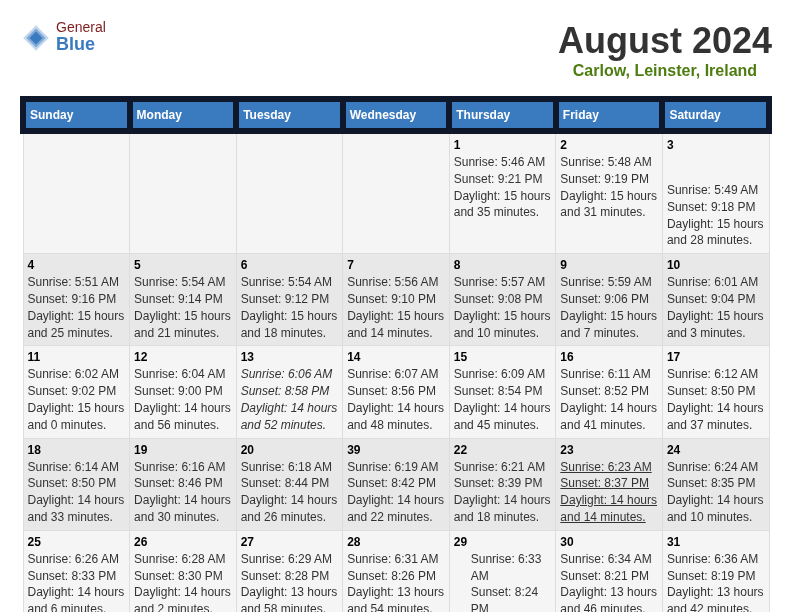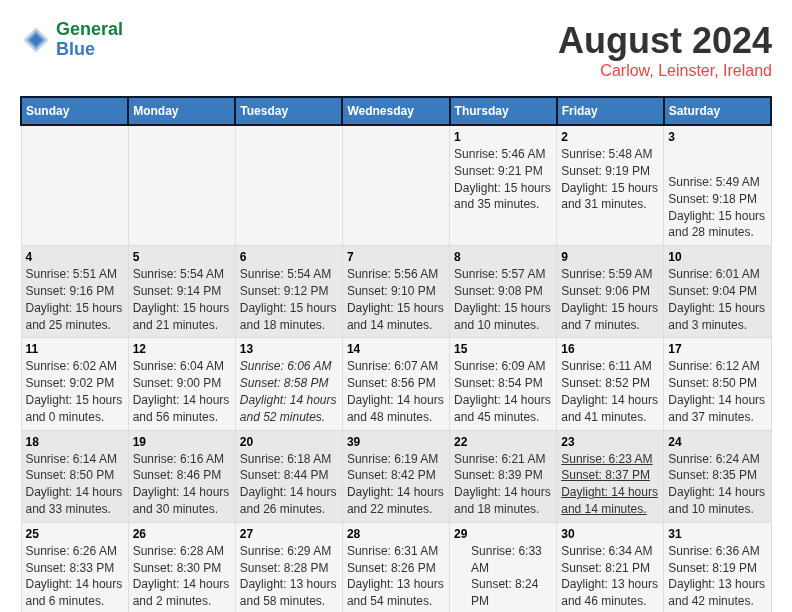--- a/index.html
+++ b/index.html
@@ -20,57 +20,58 @@
       display: flex;
       align-items: center;
       gap: 4px;
     }
     .logo-text {
       display: flex;
       flex-direction: column;
       line-height: 1.1;
     }
     .logo-general {
-      font-size: 18px;
-      font-weight: bold;
-      color: #15803d;
+      font-size: 14px;
+      font-weight: normal;
+      color: #7f1d1d;
     }
     .logo-blue {
       font-size: 18px;
       font-weight: bold;
       color: #3a7abf;
     }
     .logo-icon {
       width: 32px;
       height: 32px;
     }
     .title-block {
-      text-align: right;
+      text-align: center;
     }
     .main-title {
       font-size: 36px;
       font-weight: bold;
       color: #333;
     }
     .subtitle {
       font-size: 16px;
-      color: #ef4444;
+      color: #4d7c0f;
+      font-weight: bold;
     }
     table {
       width: 100%;
       border-collapse: collapse;
       font-size: 11px;
     }
     thead tr th {
       background-color: #3a7abf;
       color: #fff;
       padding: 6px 4px;
       text-align: left;
       font-size: 12px;
-      border: 2px solid #0f172a;
+      border: 6px solid #0f172a;
     }
     tbody tr td {
       border: 1px solid #ddd;
       padding: 4px;
       vertical-align: top;
       width: calc(100% / 7);
       height: 80px;
     }
     tbody tr:nth-child(odd) td {
       background-color: #f5f5f5;

